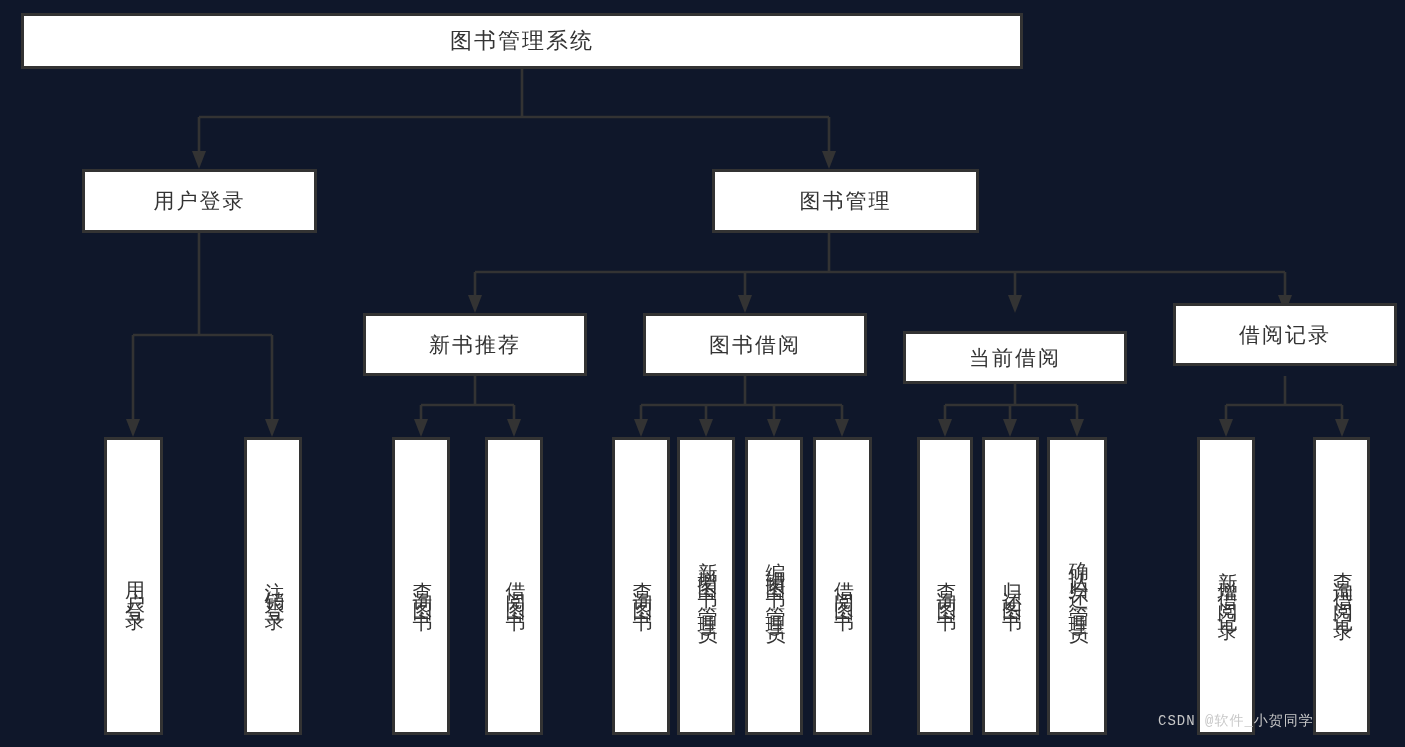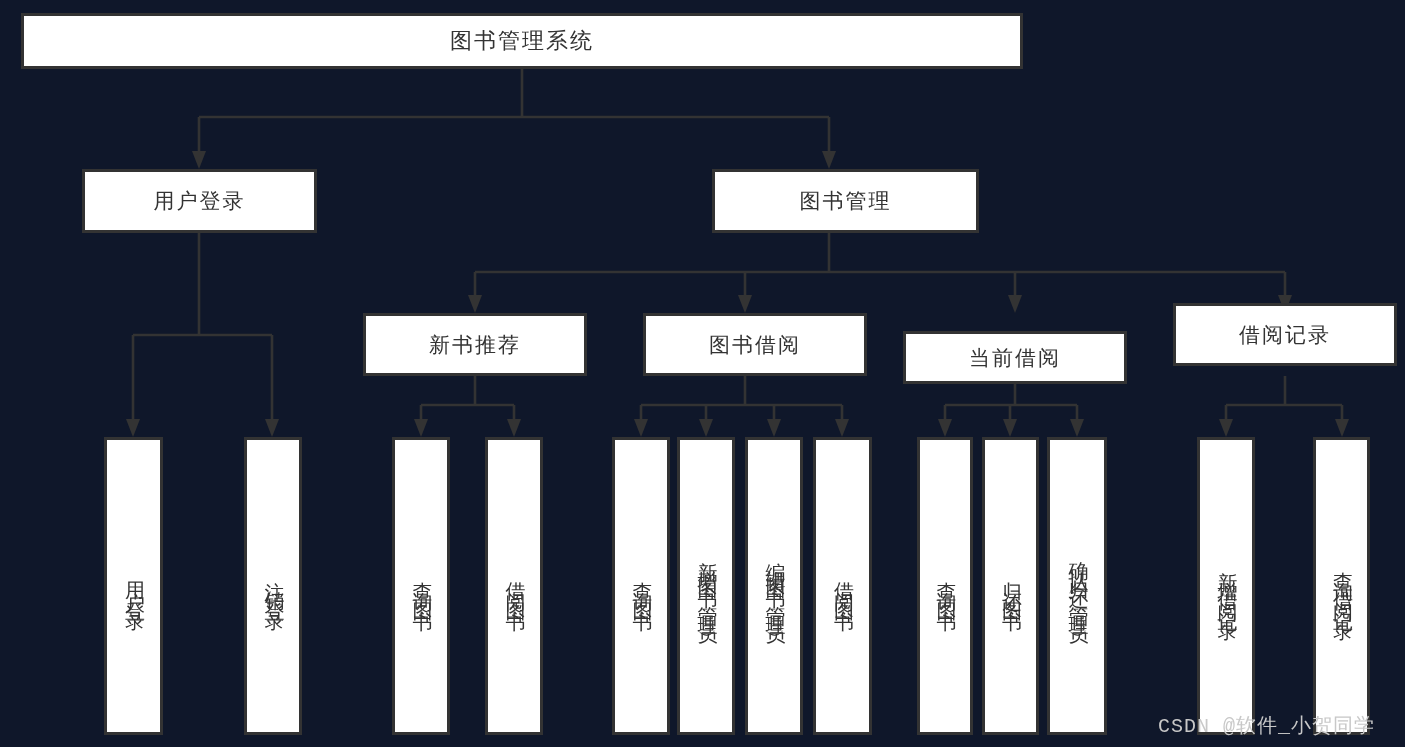--- a/index.html
+++ b/index.html
@@ -22,21 +22,21 @@
   .vnode{
     position:absolute;box-sizing:border-box;
     background:var(--boxbg,#ffffff);border:3px solid var(--line,#333333);
     display:flex;align-items:center;justify-content:center;
     writing-mode:vertical-rl;
     font-size:20px;letter-spacing:10px;line-height:1;
   }
   .vnode.long{letter-spacing:9px;}
   .watermark{
     position:absolute;left:1158px;top:712px;
-    font-size:20px;letter-spacing:1px;color:var(--wm,#c8c8c8);
+    font-size:14px;letter-spacing:1px;color:var(--wm,#c8c8c8);
     white-space:nowrap;
   }
 </style>
 </head>
 <body>
 
 <div class="stage" style="--line: #333333; --boxbg: #ffffff; --wm: #c8c8c8;">
 
   <svg class="connectors" width="1405" height="747" viewBox="0 0 1405 747">
 

